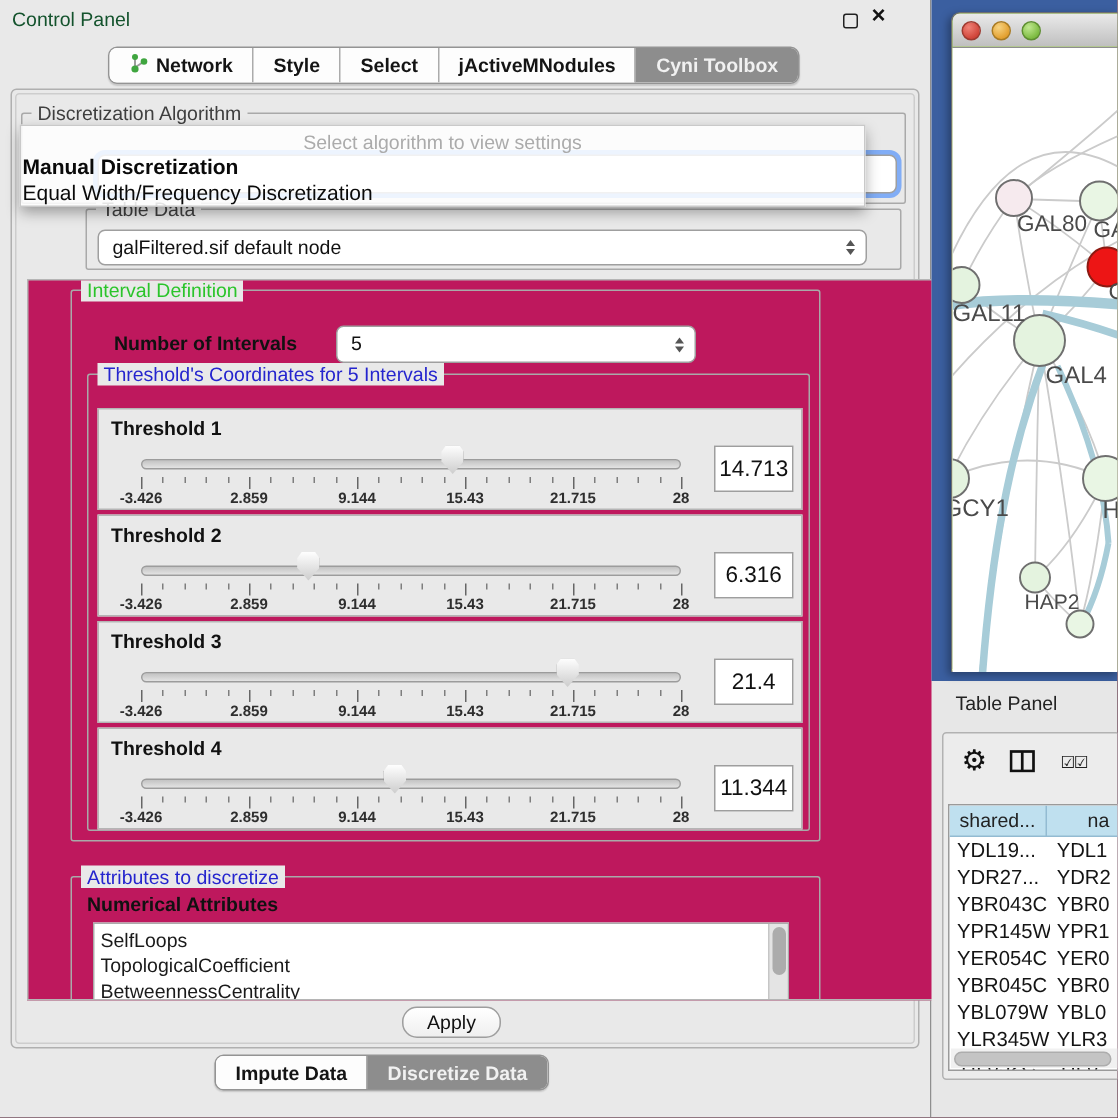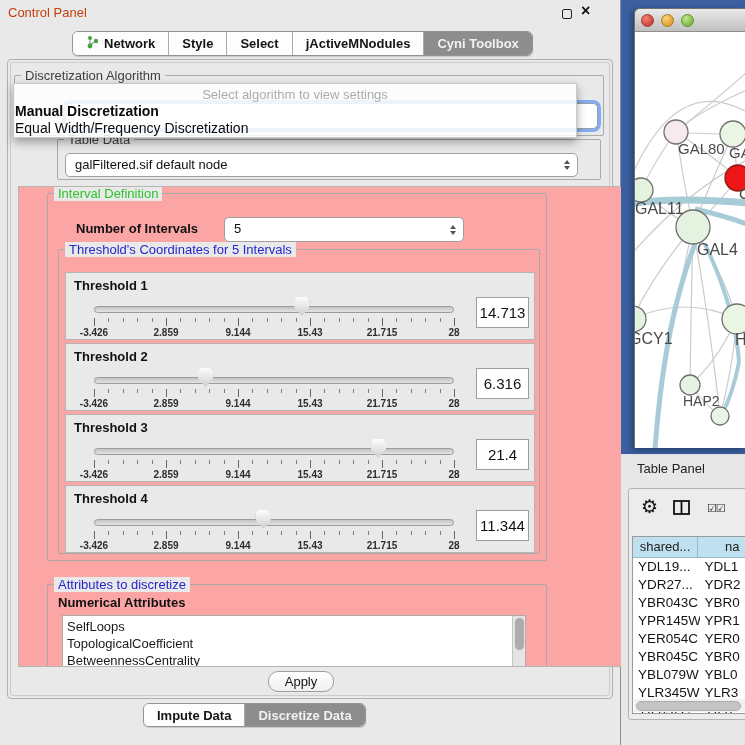--- a/index.html
+++ b/index.html
@@ -2,21 +2,21 @@
 <html><head>
 <meta charset="utf-8">
 <style>
   html,body{margin:0;padding:0;background:#444;}
   *{box-sizing:border-box;font-family:"Liberation Sans",sans-serif;}
   .screen{position:relative;width:745px;height:745px;overflow:hidden;background:#E9E9E9;margin:0 auto;}
 
   
   .cp{position:absolute;left:0;top:0;width:621px;height:745px;background:#E9E9E9;border-right:1px solid #8F8F8F;}
   .cp-titlebar{position:absolute;left:0;top:0;width:100%;height:26px;}
-  .cp-title{position:absolute;left:8px;top:5px;font-size:13px;color:#c2410c;}
+  .cp-title{position:absolute;left:8px;top:5px;font-size:13px;color:#14532d;}
   .float-ico{position:absolute;left:562px;top:9px;width:10px;height:10px;border:1.6px solid #222;border-radius:2px;}
   .close-ico{position:absolute;left:581px;top:2px;font-size:16px;font-weight:bold;color:#111;}
 
   .tabgroup{position:absolute;display:flex;border:1px solid #949494;border-radius:6px;overflow:hidden;background:#FDFDFD;box-shadow:0 1px 1px rgba(0,0,0,.15);}
   #top-tabs{left:72px;top:31px;height:25px;}
   #bottom-tabs{left:143px;top:703px;height:24px;}
   .tab{display:flex;align-items:center;gap:5px;padding:0 13px;font-size:13px;font-weight:600;color:#141414;background:#FDFDFD;border-left:1px solid #ABABAB;cursor:default;white-space:nowrap;}
   .tab:first-child{border-left:none;}
   .tab.sel{background:#8D8D8D;color:#F1F1F1;}
 
@@ -30,21 +30,21 @@
   .t-blue{color:#2525CE;}
 
   .combo{position:absolute;background:#FFF;border:1px solid #9F9F9F;border-radius:5px;font-size:13px;color:#111;line-height:22px;padding-left:9px;}
   .combo.focusring{box-shadow:0 0 0 3px rgba(94,152,250,.75);}
   .spin{position:absolute;right:7px;top:50%;transform:translateY(-50%);display:flex;flex-direction:column;gap:2px;}
   .spin i{display:block;width:0;height:0;border-left:3.5px solid transparent;border-right:3.5px solid transparent;}
   .spin .up{border-bottom:4.5px solid #555;}
   .spin .dn{border-top:4.5px solid #555;}
 
   
-  .scrollpane{position:absolute;left:18px;top:186px;width:668px;height:481px;border:1px solid #B5B5B5;background:#fca5a5;overflow:hidden;}
+  .scrollpane{position:absolute;left:18px;top:186px;width:668px;height:481px;border:1px solid #B5B5B5;background:#be185d;overflow:hidden;}
   .vscroll{position:absolute;right:0;top:0;width:17px;height:100%;background:#F0F0F0;border-left:1px solid #C4C4C4;}
   .vscroll .thumb{position:absolute;left:2px;top:22px;width:12px;height:376px;border-radius:7px;background:#BDBDBD;border:1px solid #A6A6A6;}
 
   #group-interval{left:28px;top:6px;width:500px;height:368px;}
   .noi-label{position:absolute;left:28px;top:27px;font-size:13px;font-weight:bold;color:#111;}
   #noi-combo{left:176px;top:23px;width:240px;height:25px;}
   #group-thresholds{left:10px;top:55px;width:482px;height:305px;}
 
   .sl-panel{position:absolute;left:6px;width:470px;height:68px;border:1px solid #B5B5B5;background:#E9E9E9;}
   .sl-label{position:absolute;left:8px;top:5px;font-size:13px;font-weight:bold;color:#111;}

